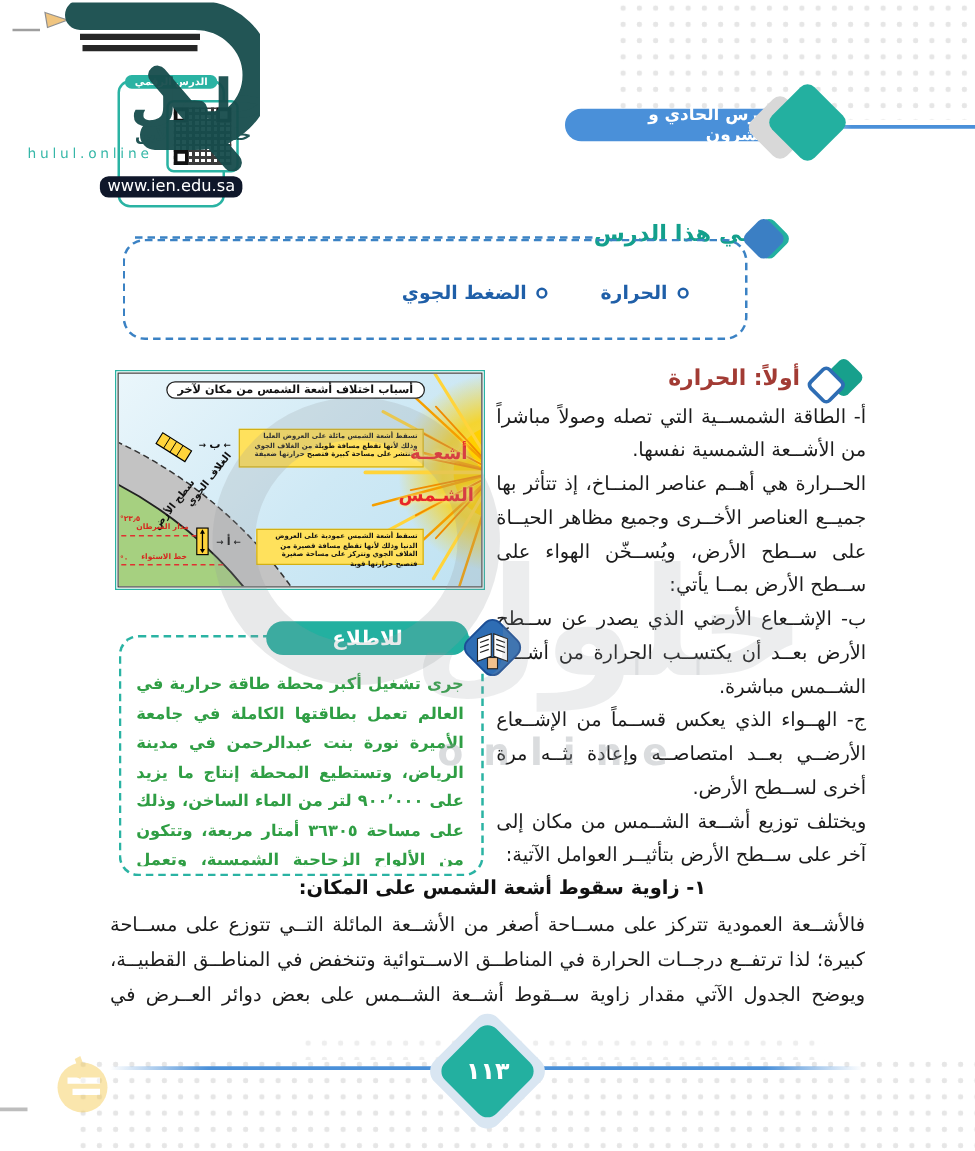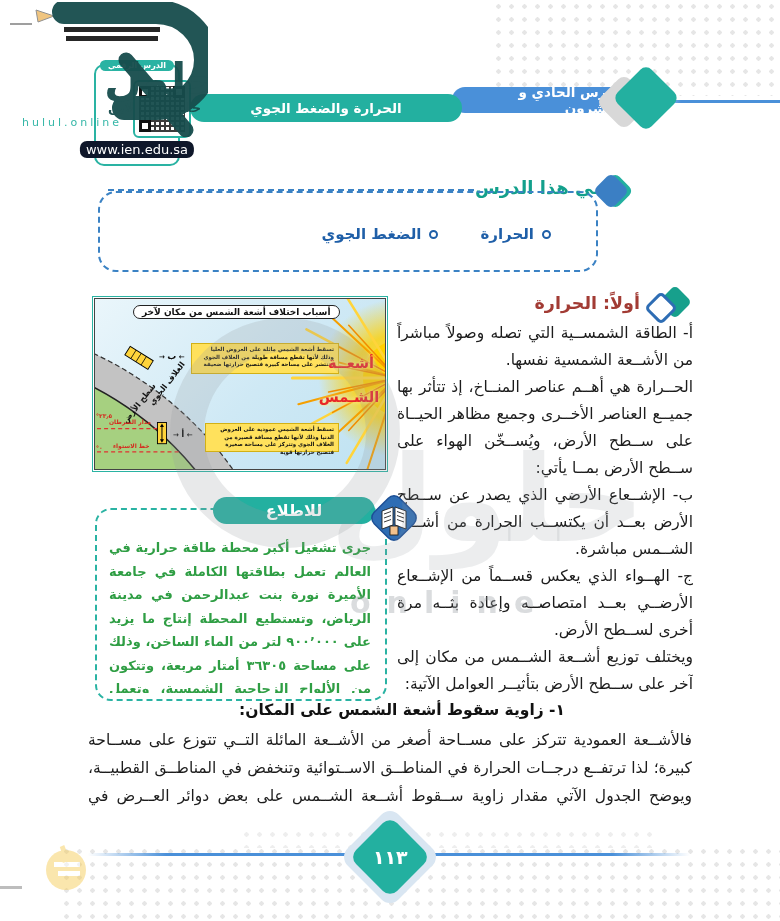--- a/index.html
+++ b/index.html
@@ -97,23 +97,20 @@
 <div id="page">
 
   <div class="abs dots" style="left:492px; top:0; width:288px; height:96px;"></div>
 
   <div class="abs dots" style="left:60px; top:845px; width:720px; height:76px;"></div>
   <div class="abs dots" style="left:240px; top:828px; width:420px; height:20px; opacity:.7;"></div>
 
   <div class="abs hdr-line" style="left:648px; top:100px; width:132px;"></div>
   <div class="abs pill pill-blue" style="left:452px; top:87px; width:172px; height:26px; padding-left:22px;">
     <span>الدرس الحادي و العشرون</span>
-  </div>
-  <div class="abs pill pill-teal" style="left:190px; top:94px; width:272px; height:28px;">
-    <span>الحرارة والضغط الجوي</span>
   </div>
   <div class="abs diamond" style="left:604px; top:82px; width:40px; height:40px; background:#d8d8d8;"></div>
   <div class="abs diamond" style="left:622px; top:74px; width:48px; height:48px; background:#23b0a0;"></div>
 
   <div class="abs" id="qr-frame" style="left:94px; top:64px; width:86px; height:102px;">
     <div class="abs" id="qr-tab" style="left:50%; top:-6px; transform:translateX(-50%);">
       <span>الدرس الرقمي</span>
     </div>
     <div class="abs" id="qr-code" style="left:13px; top:14px; width:58px; height:58px;">
       <div id="qr-inner"></div>

